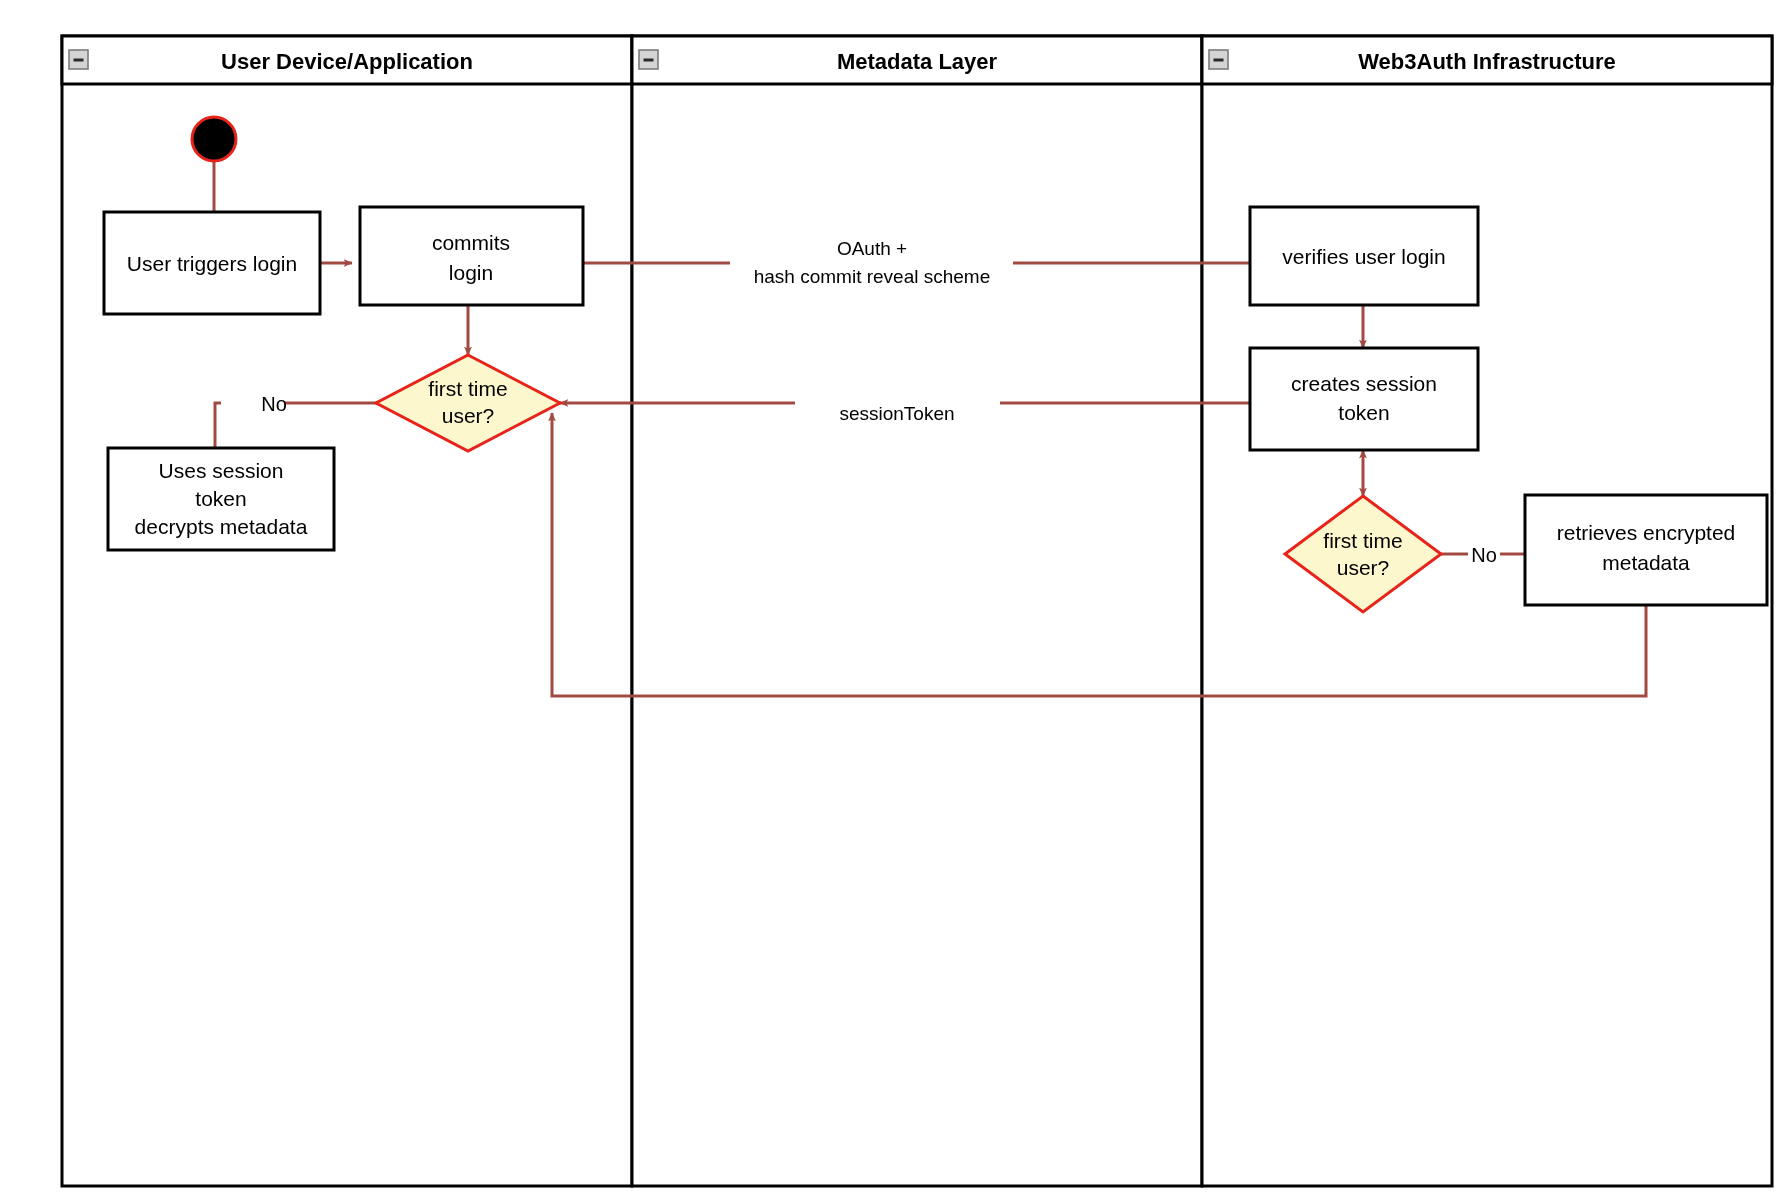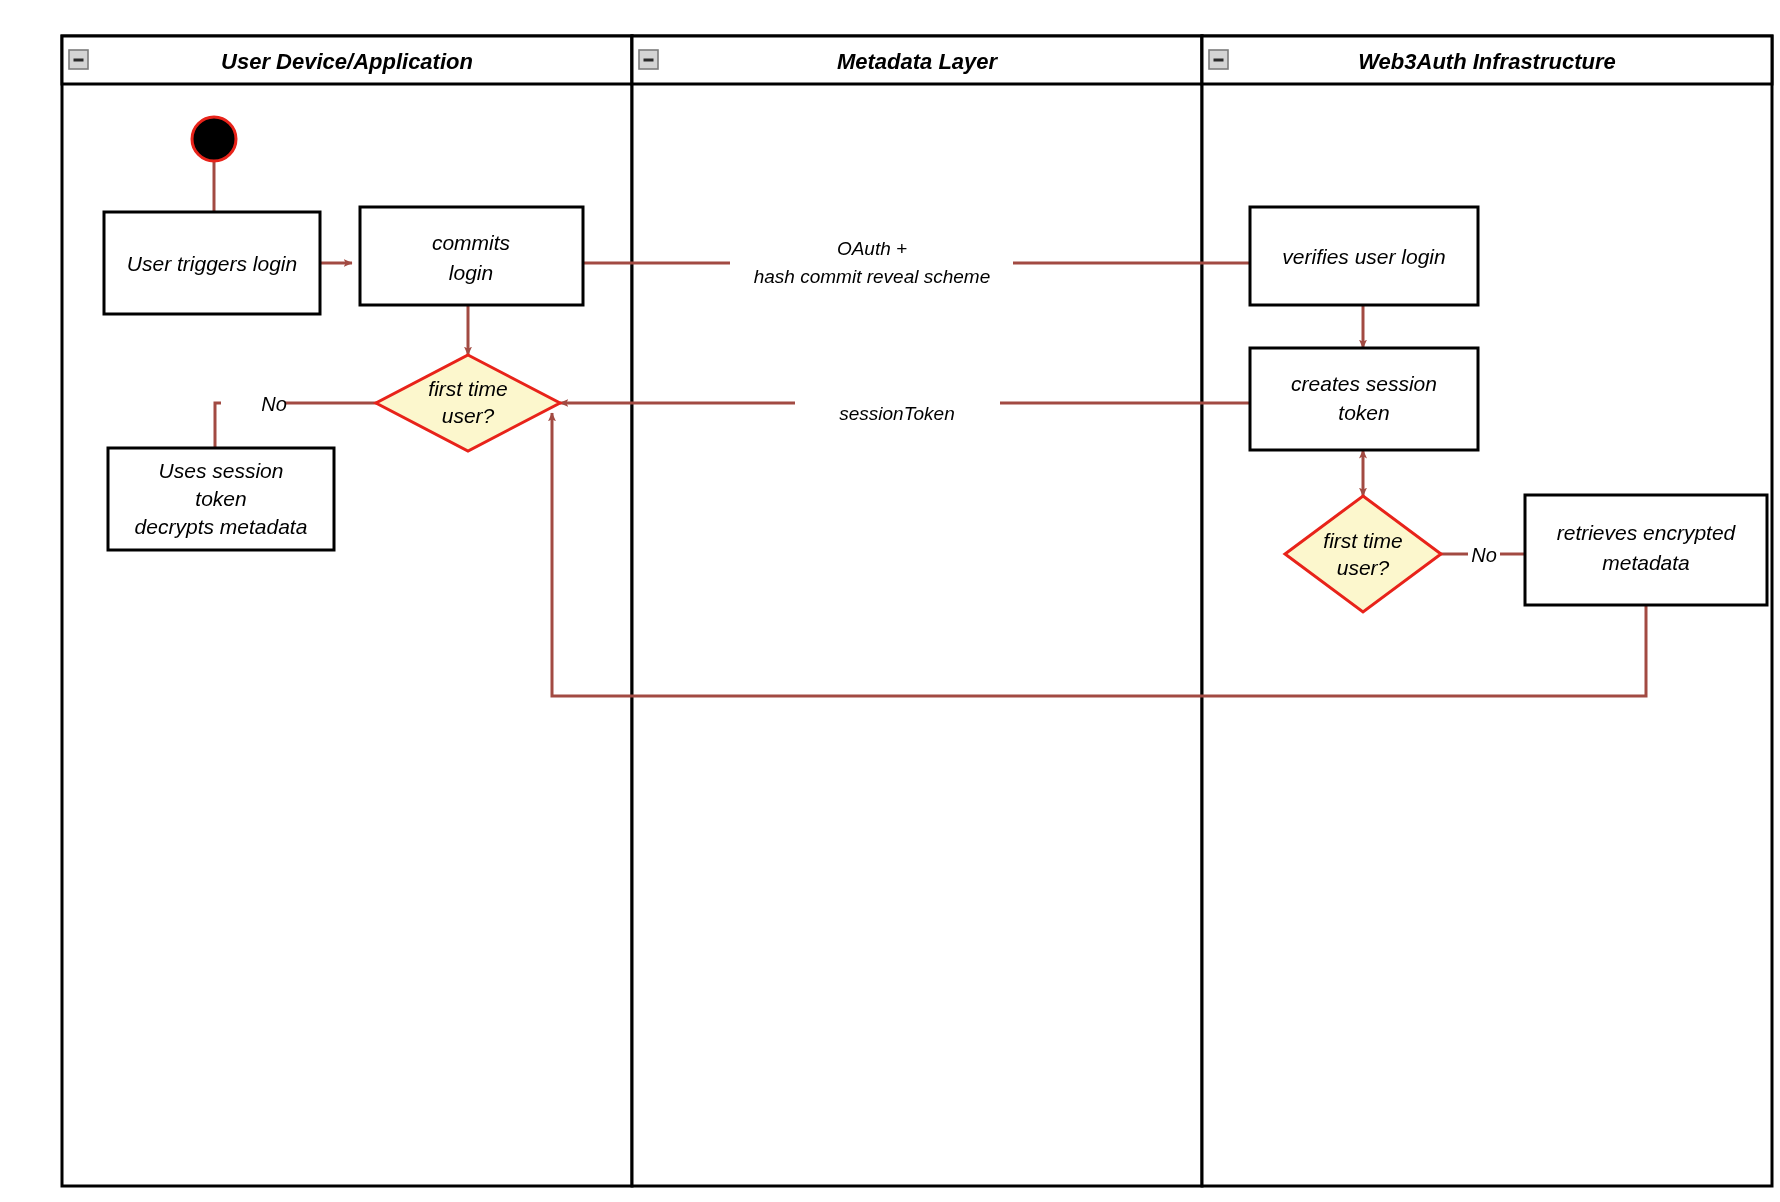--- a/index.html
+++ b/index.html
@@ -10,21 +10,20 @@
   body {
     width: 1780px;
     height: 1202px;
     font-family: "Liberation Sans", sans-serif;
     overflow: hidden;
   }
   #diagram-root {
     position: relative;
     width: 1772px;
     height: 1202px;
-    font-style: italic;
   }
   svg#diagram-svg {
     position: absolute;
     top: 0;
     left: 0;
     width: 1780px;
     height: 1202px;
     display: block;
   }
   .lane-header-title {

